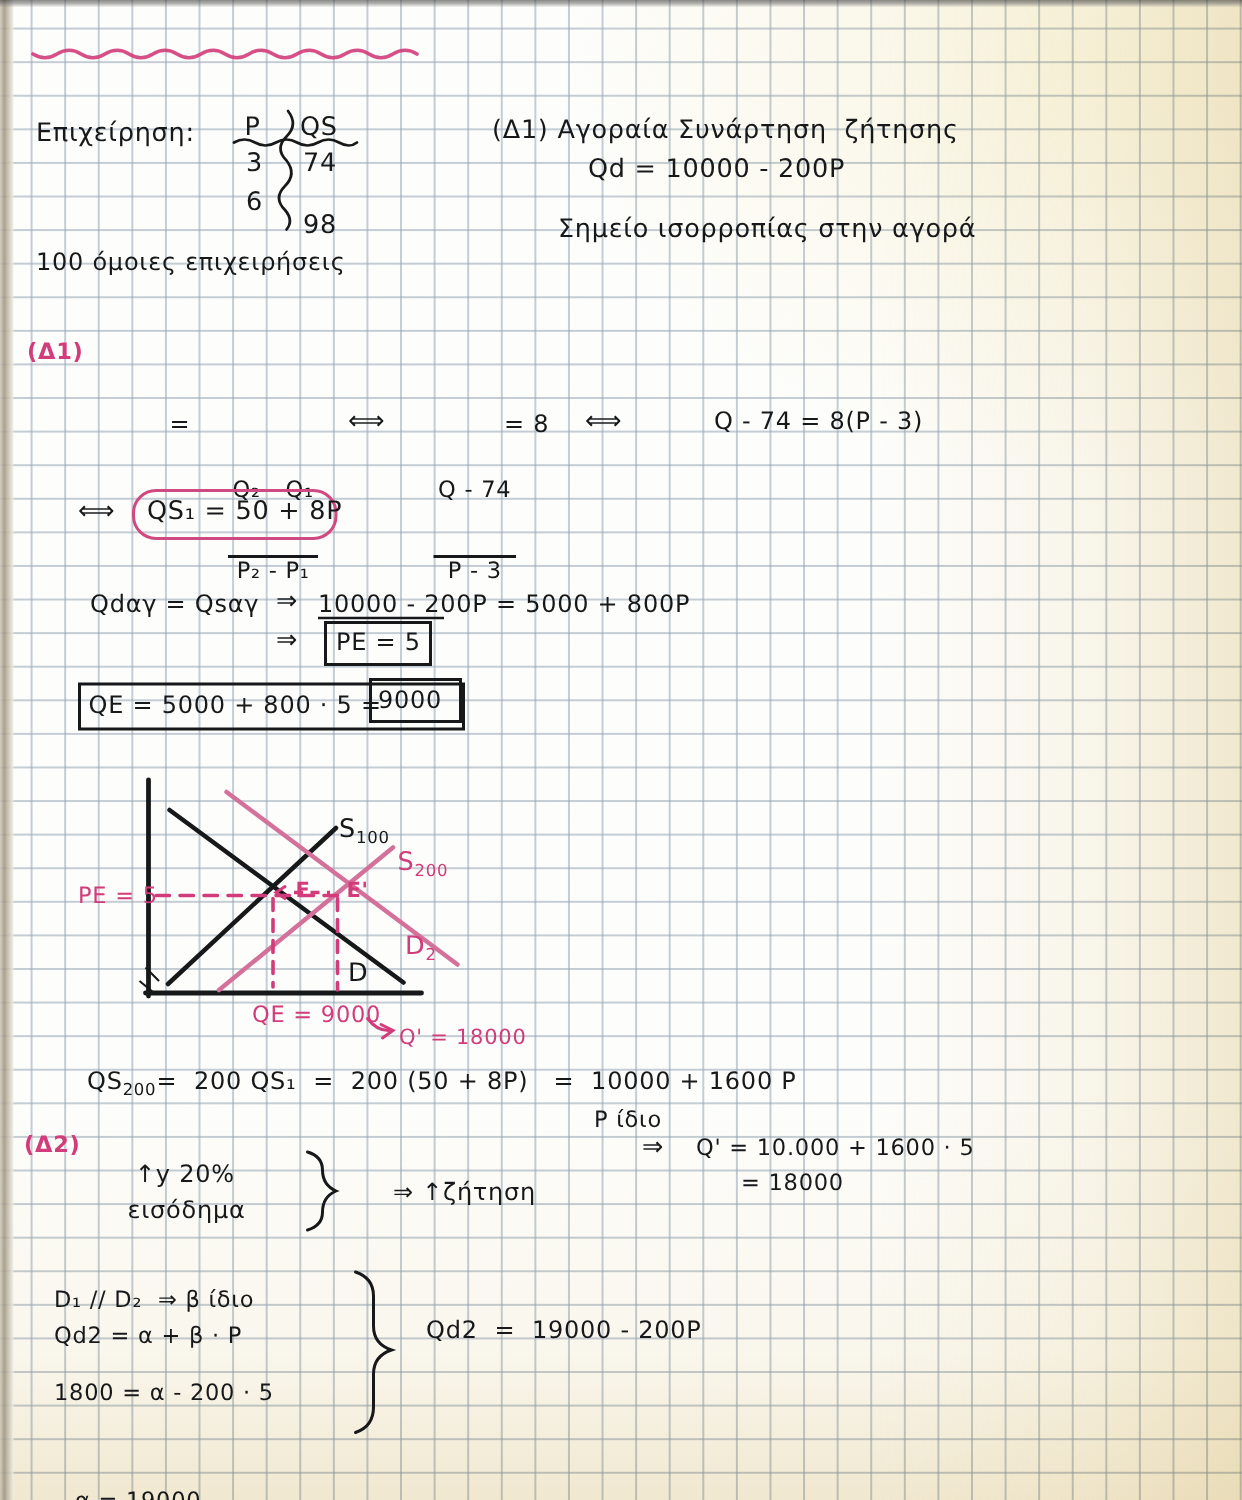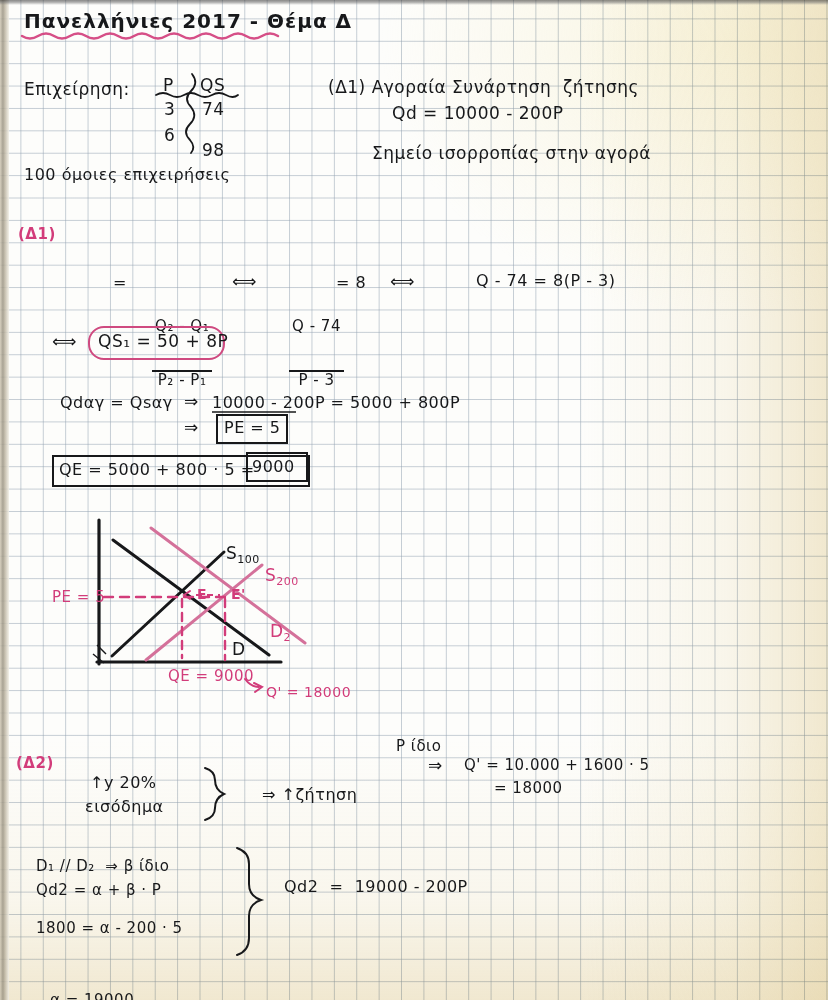--- a/index.html
+++ b/index.html
@@ -73,21 +73,20 @@
 </head>
 <body>
 
 <div id="page">
 
   <div id="grid"></div>
   <div id="tint"></div>
   <div id="spine"></div>
   <div id="topedge"></div>
 
-  <div class="hw t20" style="left:24px;top:10px;font-weight:600;letter-spacing:1px;">Πανελλήνιες 2017 - Θέμα Δ</div>
   <svg class="ov">
     <path d="M22,36 q8,5 16,0 q8,-5 16,0 q8,5 16,0 q8,-5 16,0 q8,5 16,0 q8,-5 16,0 q8,5 16,0 q8,-5 16,0 q8,5 16,0 q8,-5 16,0 q8,5 16,0 q8,-5 16,0 q8,5 16,0 q8,-5 16,0 q8,5 16,0 q8,-5 16,0" stroke="#d23c7a" stroke-width="2.4" fill="none" stroke-linecap="round" opacity=".9"></path>
   </svg>
 
   <div class="hw t17" style="left:24px;top:80px;">Επιχείρηση:</div>
 
   <div class="hw t17" style="left:163px;top:76px;">P</div>
   <div class="hw t17" style="left:200px;top:76px;">QS</div>
 
   <div class="hw t17" style="left:164px;top:100px;">3</div>
@@ -187,20 +186,21 @@
   <div class="hw t17 pink" style="left:265px;top:566px;"><span>S</span><span class="sub">200</span></div>
 
   <div class="hw t17" style="left:232px;top:640px;">D</div>
 
   <div class="hw t17 pink" style="left:270px;top:622px;"><span>D</span><span class="sub">2</span></div>
 
   <div class="hw t15 pink" style="left:168px;top:668px;text-align:center;">QE = 9000</div>
   <div class="hw t14 pink" style="left:266px;top:684px;">Q' = 18000</div>
 
   <div class="hw t15 pink" style="left:16px;top:755px;font-weight:700;">(Δ2)</div>
+  <div class="hw t16" style="left:58px;top:712px;"><span>QS</span><span class="sub">200</span><span>=  200 QS₁  =  200 (50 + 8P)   =  10000 + 1600 P</span></div>
 
   <div class="hw t15" style="left:396px;top:738px;">P ίδιο</div>
   <div class="hw t17" style="left:428px;top:756px;">⇒</div>
   <div class="hw t15" style="left:464px;top:757px;">Q' = 10.000 + 1600 · 5</div>
   <div class="hw t15" style="left:494px;top:780px;">= 18000</div>
 
   <div class="hw t16" style="left:90px;top:774px;">↑y 20%</div>
   <div class="hw t16" style="left:85px;top:798px;">εισόδημα</div>
   <svg class="ov">
     <path d="M205,768 q10,3 10,12 q0,10 9,14 q-9,4 -9,14 q0,9 -10,12" stroke="#17181a" stroke-width="2" fill="none" stroke-linecap="round"></path>

